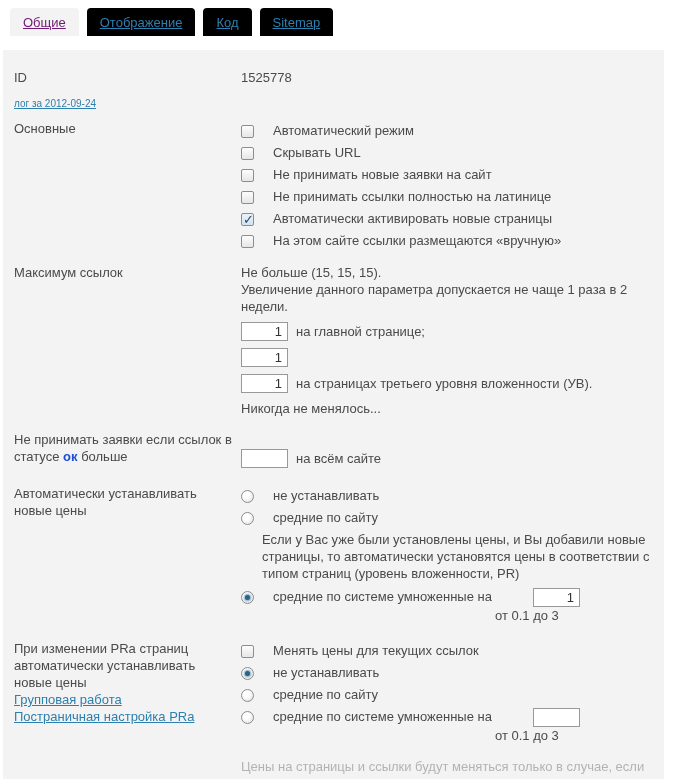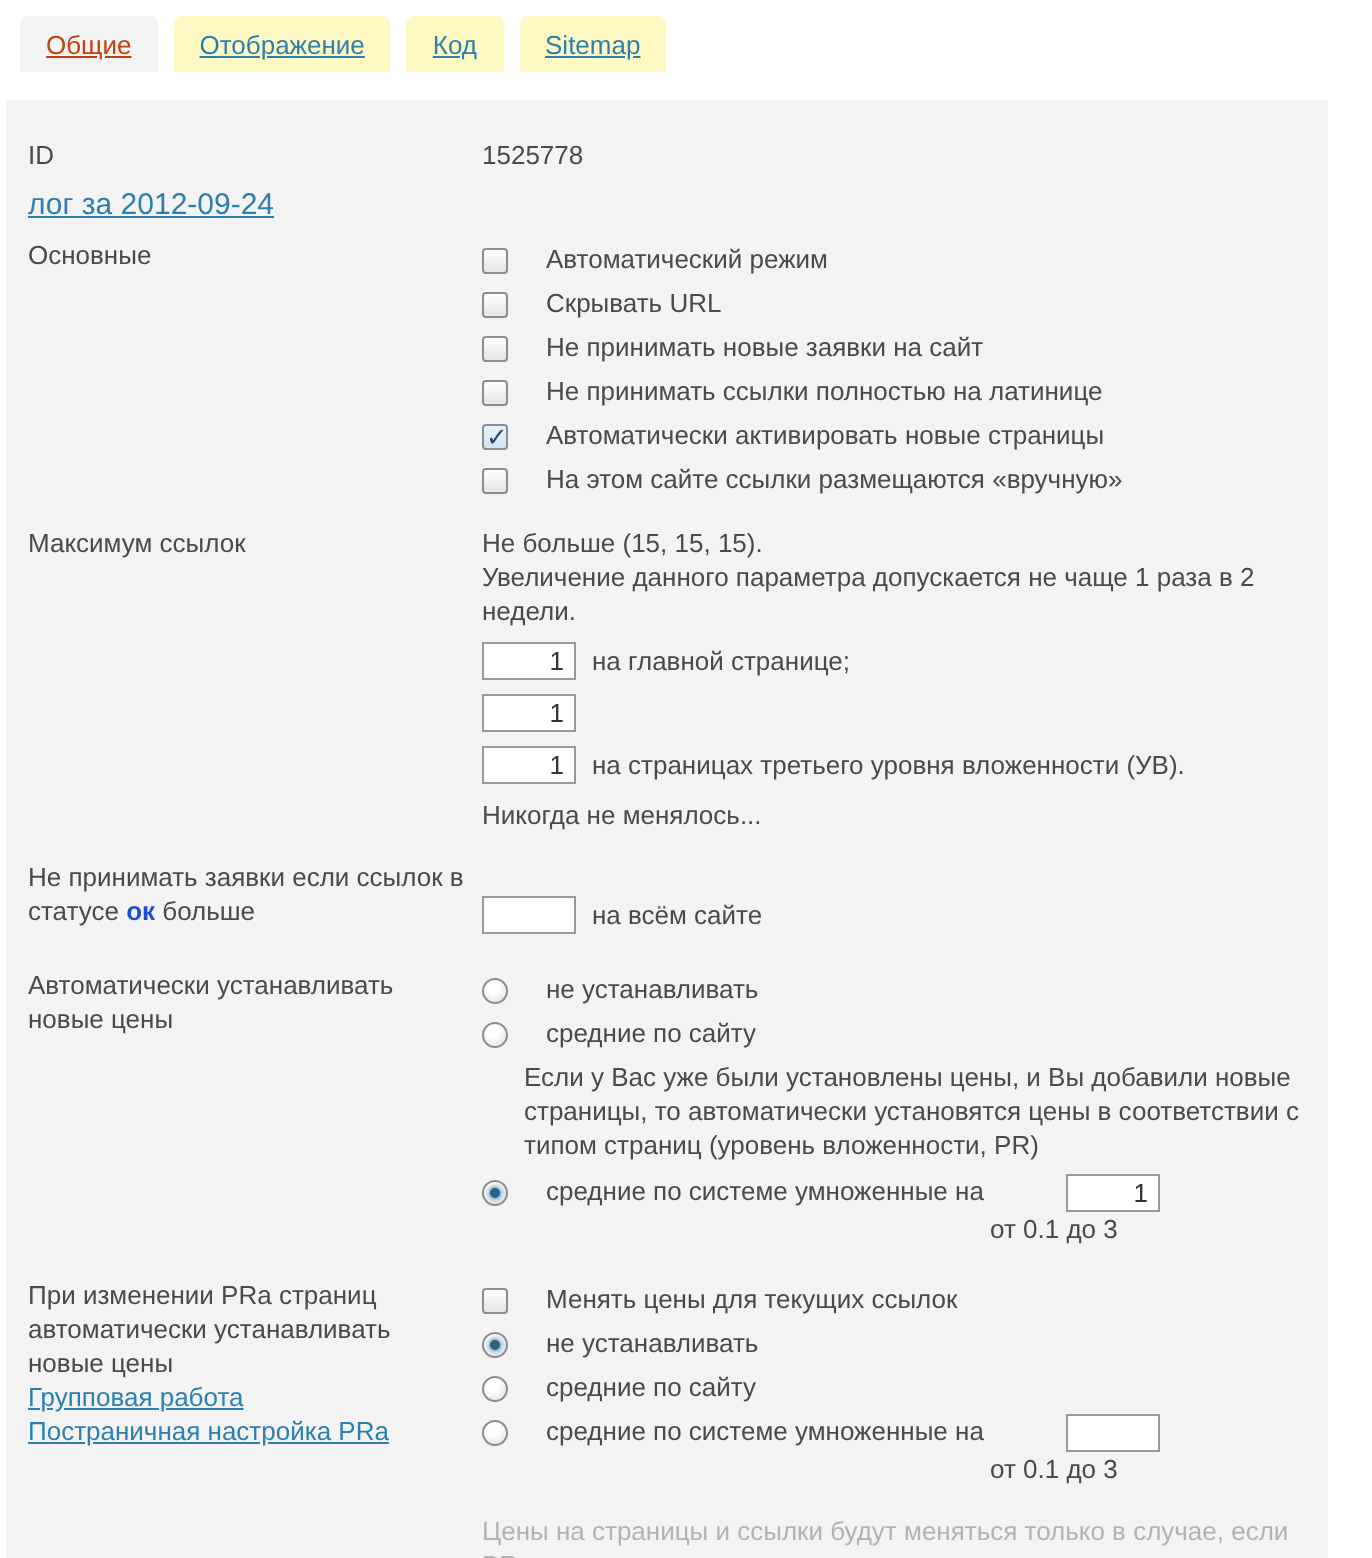--- a/index.html
+++ b/index.html
@@ -8,25 +8,25 @@
     width:686px; height:779px; position:relative; overflow:hidden;
     font-family:"Liberation Sans","DejaVu Sans",sans-serif;
     font-size:13px; color:#4a4a4a;
   }
   a { color:#2d7fad; text-decoration:underline; cursor:pointer; }
 
   
   .tabbar { position:absolute; left:10px; top:8px; display:flex; gap:8px; }
   .tab {
     height:28px; padding:0 13px; display:flex; align-items:center;
-    background:#fef9c3; border-radius:4px 4px 0 0; cursor:pointer;
+    background:#000000; border-radius:4px 4px 0 0; cursor:pointer;
   }
   .tab span { text-decoration:underline; color:#2d7fad; }
   .tab.active { background:#f3f3f3; }
-  .tab.active span { color:#c2410c; }
+  .tab.active span { color:#701a75; }
 
   
   .panel {
     position:absolute; left:3px; top:50px; width:661px; height:736px;
     background:#f3f3f3; padding:19px 22px 0 11px;
   }
 
   .row { display:flex; align-items:flex-start; }
   .lbl { width:227px; flex:none; padding-right:8px; line-height:17px; }
   .val { flex:1; line-height:17px; }
@@ -63,21 +63,21 @@
     font:13px "Liberation Sans","DejaVu Sans",sans-serif; color:#333;
   }
   .num { text-align:right; padding:0 5px 0 2px; }
   .txt { padding:0 3px; }
 
   .inprow { display:flex; align-items:center; gap:8px; margin:7px 0; }
   .hint { margin-left:254px; line-height:16px; }
   .desc { margin:2px 0 4px 21px; width:402px; line-height:17px; }
   .graynote { color:#b3b3b3; width:415px; line-height:17px; margin-top:14px; }
   .ok-green { color:#1d4ed8; font-weight:bold; }
-  .sm { font-size:15px; }
+  .sm { font-size:10px; }
 
   .sp8  { height:8px; }  .sp10 { height:10px; } .sp12 { height:12px; }
   .sp14 { height:14px; } .sp16 { height:16px; }
 </style>
 </head>
 <body>
 
 <div class="tabbar">
   <div class="tab active">
       <span>Общие</span>

